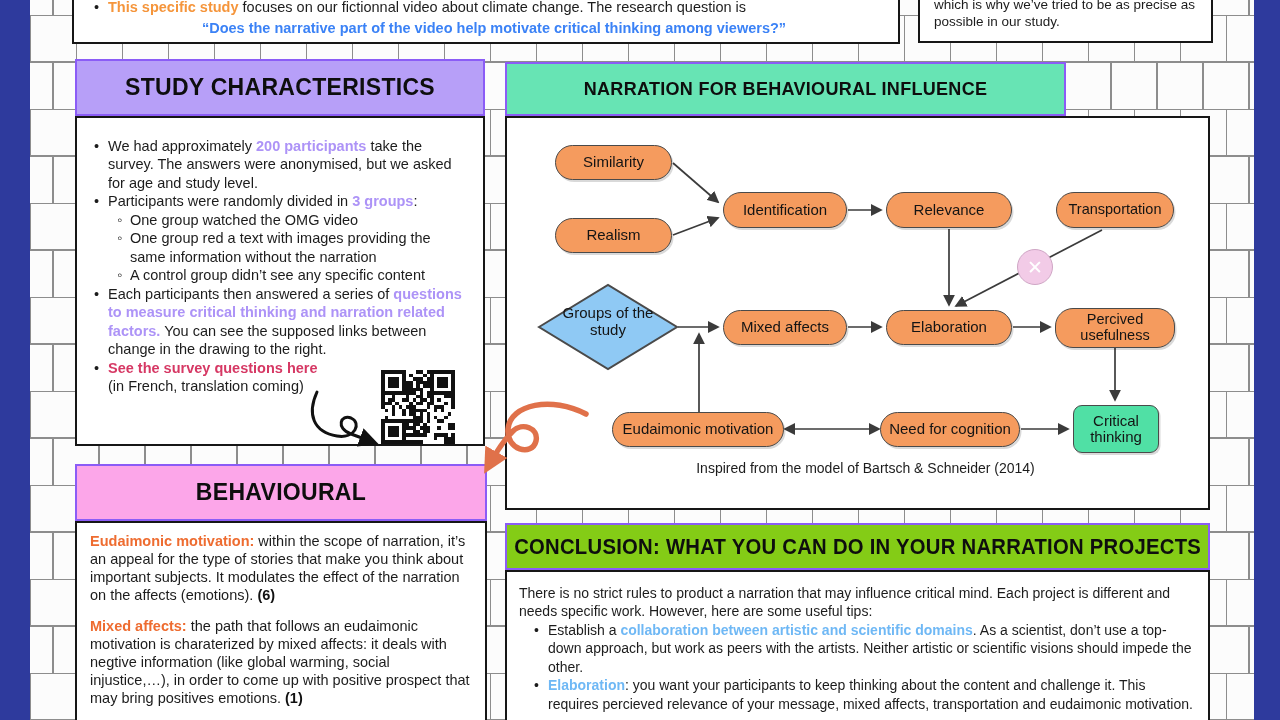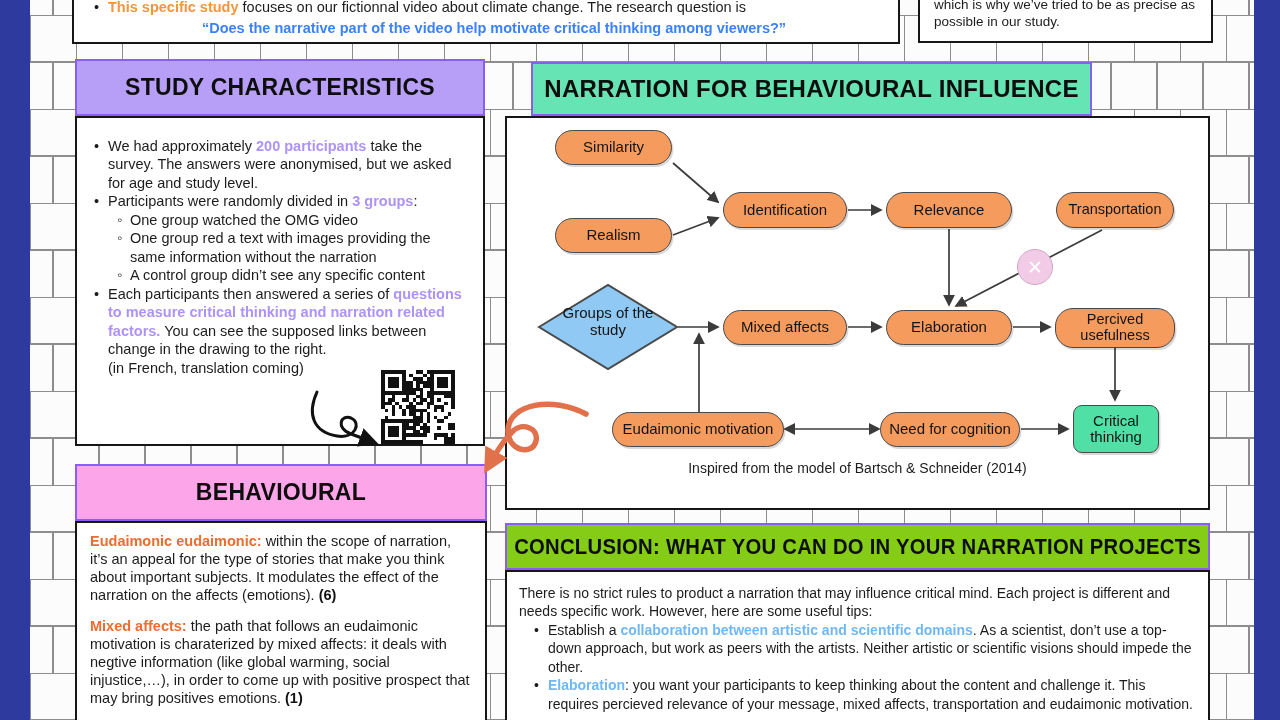--- a/index.html
+++ b/index.html
@@ -15,21 +15,21 @@
   
   .intro-left{left:72px;top:-57px;width:828px;height:101px;display:flex;flex-direction:column;
               justify-content:flex-end;padding:0 18px 5px 34px;font-size:14.5px;line-height:1.26;}
   .intro-left .bullet-line{position:relative;}
   .intro-left .bullet-line::before{content:"•";position:absolute;left:-14px;}
   .intro-left .quote{text-align:center;font-weight:bold;color:#3b82f6;margin-top:2px;}
   .intro-right{left:918px;top:-62px;width:295px;height:105px;display:flex;flex-direction:column;
                justify-content:flex-end;padding:0 14px 10px 14px;font-size:13.5px;line-height:1.3;}
   
   .hdr-study{left:75px;top:59px;width:410px;height:57px;background:#b79ff8;font-size:23px;}
-  .hdr-narr{left:505px;top:62px;width:561px;height:54px;background:#67e4b4;font-size:24px;margin-left:26px;}
+  .hdr-narr{left:505px;top:62px;width:561px;height:54px;background:#67e4b4;font-size:18px;}
   .hdr-def{left:75px;top:464px;width:412px;height:57px;background:#fca6e9;font-size:23px;}
   .hdr-conc{left:505px;top:523px;width:705px;height:47px;background:#84cc16;font-size:22.5px;}
   .hdr-conc .squeeze{white-space:nowrap;display:inline-block;transform:scaleX(.9);}
   
   .study-body{left:75px;top:116px;width:410px;height:330px;padding:19px 14px 8px 16px;font-size:14.5px;line-height:1.275;}
   .li{position:relative;padding-left:15px;}
   .li::before{content:"•";position:absolute;left:1px;}
   .li.sub{margin-left:22px;}
   .li.sub::before{content:"◦";left:2px;}
   .li.nomark{padding-left:15px;}
@@ -49,21 +49,21 @@
   
   .narr-body{left:505px;top:116px;width:705px;height:394px;}
   .dg-svg{position:absolute;left:0;top:0;}
   .node{position:absolute;background:#f59b5e;border:1.6px solid #4a4a4a;border-radius:18px;display:flex;
         align-items:center;justify-content:center;text-align:center;font-size:15px;color:#141414;
         line-height:1.08;box-shadow:1.5px 2px 0 rgba(0,0,0,.15);box-sizing:border-box;}
   .node.green{background:#50e0a5;border-radius:9px;}
   .diamond-label{position:absolute;left:52px;top:186px;width:98px;text-align:center;font-size:15px;line-height:1.15;color:#141414;}
   .xmark{position:absolute;left:510px;top:131px;width:34px;height:34px;border-radius:50%;background:#f2cbe7;
          border:1px solid #cfa6c5;color:#fff;font-weight:bold;font-size:19px;display:flex;align-items:center;justify-content:center;}
-  .dg-caption{position:absolute;left:0;top:342px;width:100%;text-align:center;font-size:14px;color:#1c1c1c;}
+  .dg-caption{position:absolute;left:8px;top:342px;width:100%;text-align:center;font-size:14px;color:#1c1c1c;}
   
   .def-body{left:75px;top:521px;width:412px;height:230px;padding:9px 13px;font-size:14.5px;line-height:1.25;}
   .def-body p{margin:0 0 12px 0;}
   
   .conc-body{left:505px;top:570px;width:705px;height:185px;padding:12px 10px 0 12px;font-size:14px;line-height:1.32;}
   .conc-body .li{margin-left:14px;}
   
   .spiral{position:absolute;left:476px;top:396px;z-index:4;}
 </style>
 </head>
@@ -94,20 +94,21 @@
   <div class="hdr hdr-study">
     <span>STUDY CHARACTERISTICS</span>
   </div>
   <div class="card study-body">
     <div class="li"><span>We had approximately </span><span class="hl-purple">200 participants</span><span> take the survey. The answers were anonymised, but we asked for age and study level.</span></div>
     <div class="li"><span>Participants were randomly divided in </span><span class="hl-purple">3 groups</span><span>:</span></div>
     <div class="li sub"><span>One group watched the OMG video</span></div>
     <div class="li sub"><span>One group red a text with images providing the same information without the narration</span></div>
     <div class="li sub"><span>A control group didn’t see any specific content</span></div>
     <div class="li"><span>Each participants then answered a series of </span><span class="hl-purple">questions to measure critical thinking and narration related factors.</span><span> You can see the supposed links between change in the drawing to the right.</span></div>
+    <div class="li"><span class="hl-crimson">See the survey questions here</span></div>
     <div class="li nomark"><span>(in French, translation coming)</span></div>
     <div class="qr">
         <div class="on"></div>
         <div class="on"></div>
         <div class="on"></div>
         <div class="on"></div>
         <div class="on"></div>
         <div class="on"></div>
         <div class="on"></div>
         <div></div>
@@ -574,41 +575,41 @@
         <line x1="595" y1="112" x2="449" y2="188" marker-end="url(#ah)"></line>
         <line x1="171" y1="209" x2="211" y2="209" marker-end="url(#ah)"></line>
         <line x1="341" y1="209" x2="374" y2="209" marker-end="url(#ah)"></line>
         <line x1="506" y1="209" x2="543" y2="209" marker-end="url(#ah)"></line>
         <line x1="608" y1="230" x2="608" y2="282" marker-end="url(#ah)"></line>
         <line x1="192" y1="294" x2="192" y2="216" marker-end="url(#ah)"></line>
         <line x1="278" y1="311" x2="372" y2="311" marker-start="url(#ah)" marker-end="url(#ah)"></line>
         <line x1="514" y1="311" x2="561" y2="311" marker-end="url(#ah)"></line>
       </g>
     </svg>
-    <div class="node" style="left:48px;top:12px;width:117px;height:35px;">Similarity</div>
+    <div class="node" style="left:48px;top:27px;width:117px;height:35px;">Similarity</div>
     <div class="node" style="left:48px;top:100px;width:117px;height:35px;">Realism</div>
     <div class="node" style="left:216px;top:74px;width:124px;height:36px;">Identification</div>
     <div class="node" style="left:379px;top:74px;width:126px;height:36px;">Relevance</div>
     <div class="node" style="left:549px;top:74px;width:118px;height:36px;font-size:14.5px;">Transportation</div>
     <div class="diamond-label">Groups of the study</div>
     <div class="node" style="left:216px;top:192px;width:124px;height:35px;">Mixed affects</div>
     <div class="node" style="left:379px;top:192px;width:126px;height:35px;">Elaboration</div>
     <div class="node" style="left:548px;top:190px;width:120px;height:40px;font-size:14.5px;padding:0 10px;">Percived usefulness</div>
     <div class="node" style="left:105px;top:294px;width:172px;height:35px;">Eudaimonic motivation</div>
     <div class="node green" style="left:566px;top:287px;width:86px;height:48px;padding:0 12px;">Critical thinking</div>
     <div class="node" style="left:373px;top:294px;width:140px;height:35px;">Need for cognition</div>
     <div class="xmark">✕</div>
     <div class="dg-caption">Inspired from the model of Bartsch &amp; Schneider (2014)</div>
   </div>
 
   <div class="hdr hdr-def">
     <span>BEHAVIOURAL</span>
   </div>
   <div class="card def-body">
-    <p><span class="def-term">Eudaimonic eudaimonic:</span><span> within the scope of narration, it’s an appeal for the type of stories that make you think about important subjects. It modulates the effect of the narration on the affects (emotions). </span><span class="bold">(6)</span></p>
+    <p><span class="def-term">Eudaimonic motivation:</span><span> within the scope of narration, it’s an appeal for the type of stories that make you think about important subjects. It modulates the effect of the narration on the affects (emotions). </span><span class="bold">(6)</span></p>
     <p><span class="def-term">Mixed affects:</span><span> the path that follows an eudaimonic motivation is charaterized by mixed affects: it deals with negtive information (like global warming, social injustice,…), in order to come up with positive prospect that may bring positives emotions. </span><span class="bold">(1)</span></p>
     <p></p>
   </div>
 
   <div class="hdr hdr-conc">
     <span class="squeeze">CONCLUSION: WHAT YOU CAN DO IN YOUR NARRATION PROJECTS</span>
   </div>
   <div class="card conc-body">
     <div>There is no strict rules to product a narration that may influence critical mind. Each project is different and needs specific work. However, here are some useful tips:</div>
     <div class="li"><span>Establish a </span><span class="hl-blue">collaboration between artistic and scientific domains</span><span>. As a scientist, don’t use a top-down approach, but work as peers with the artists. Neither artistic or scientific visions should impede the other.</span></div>

